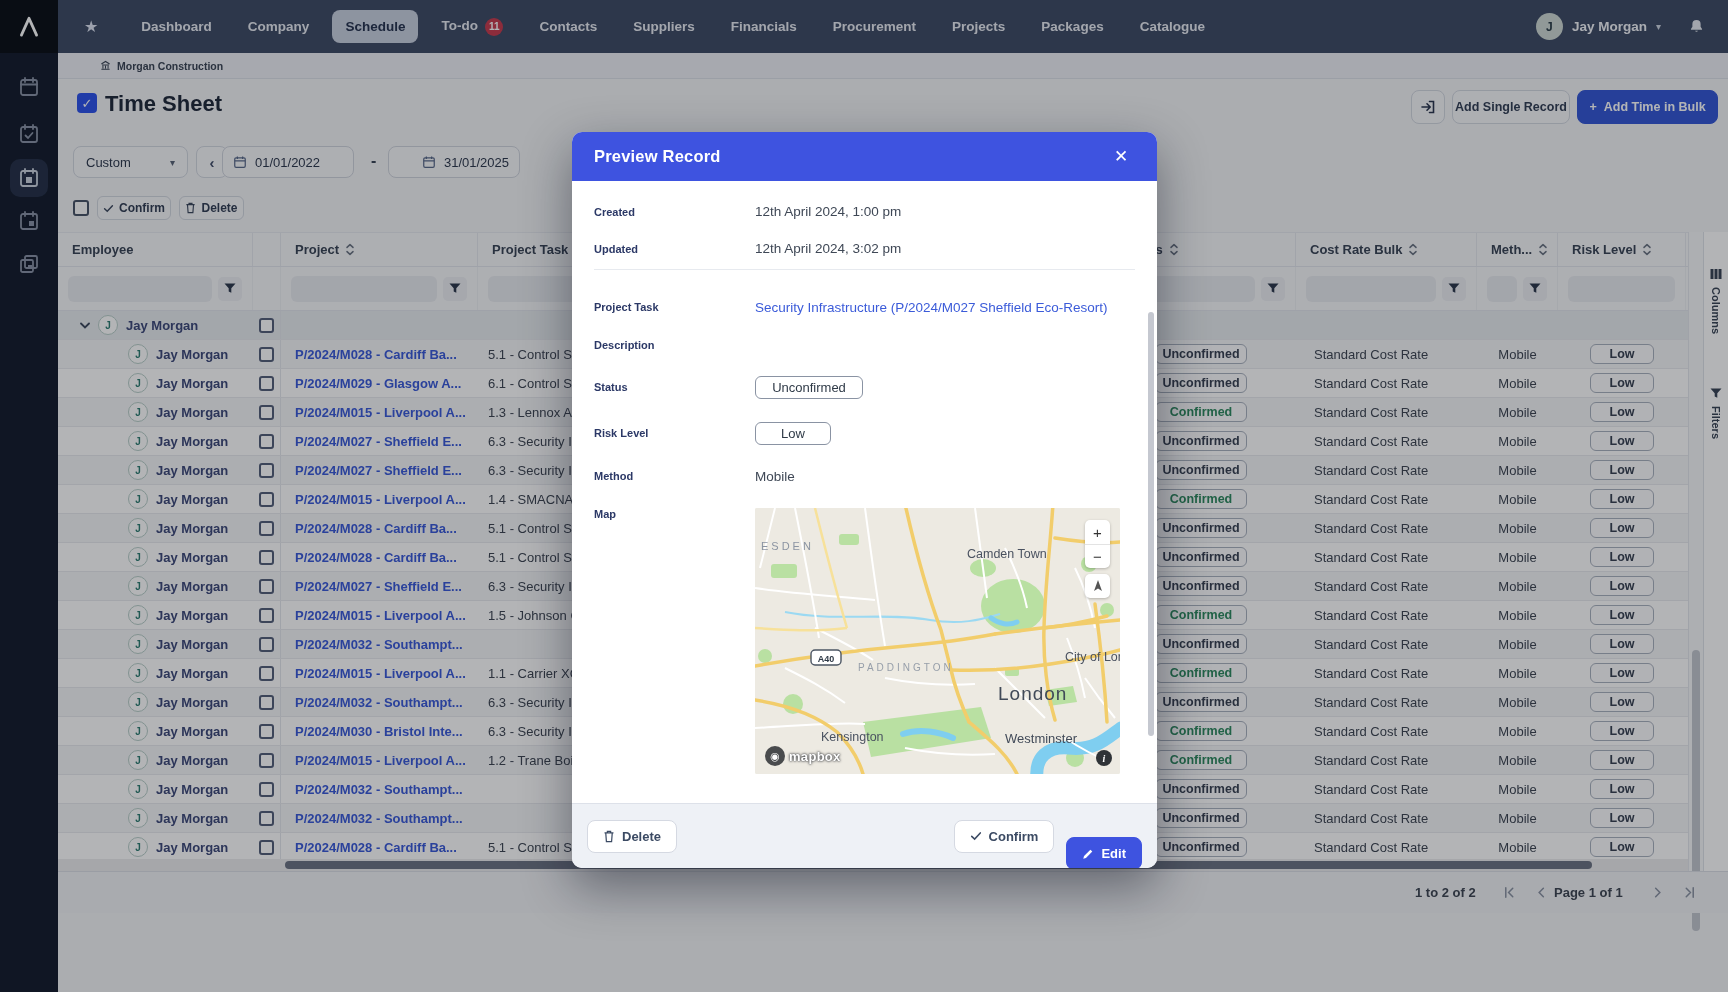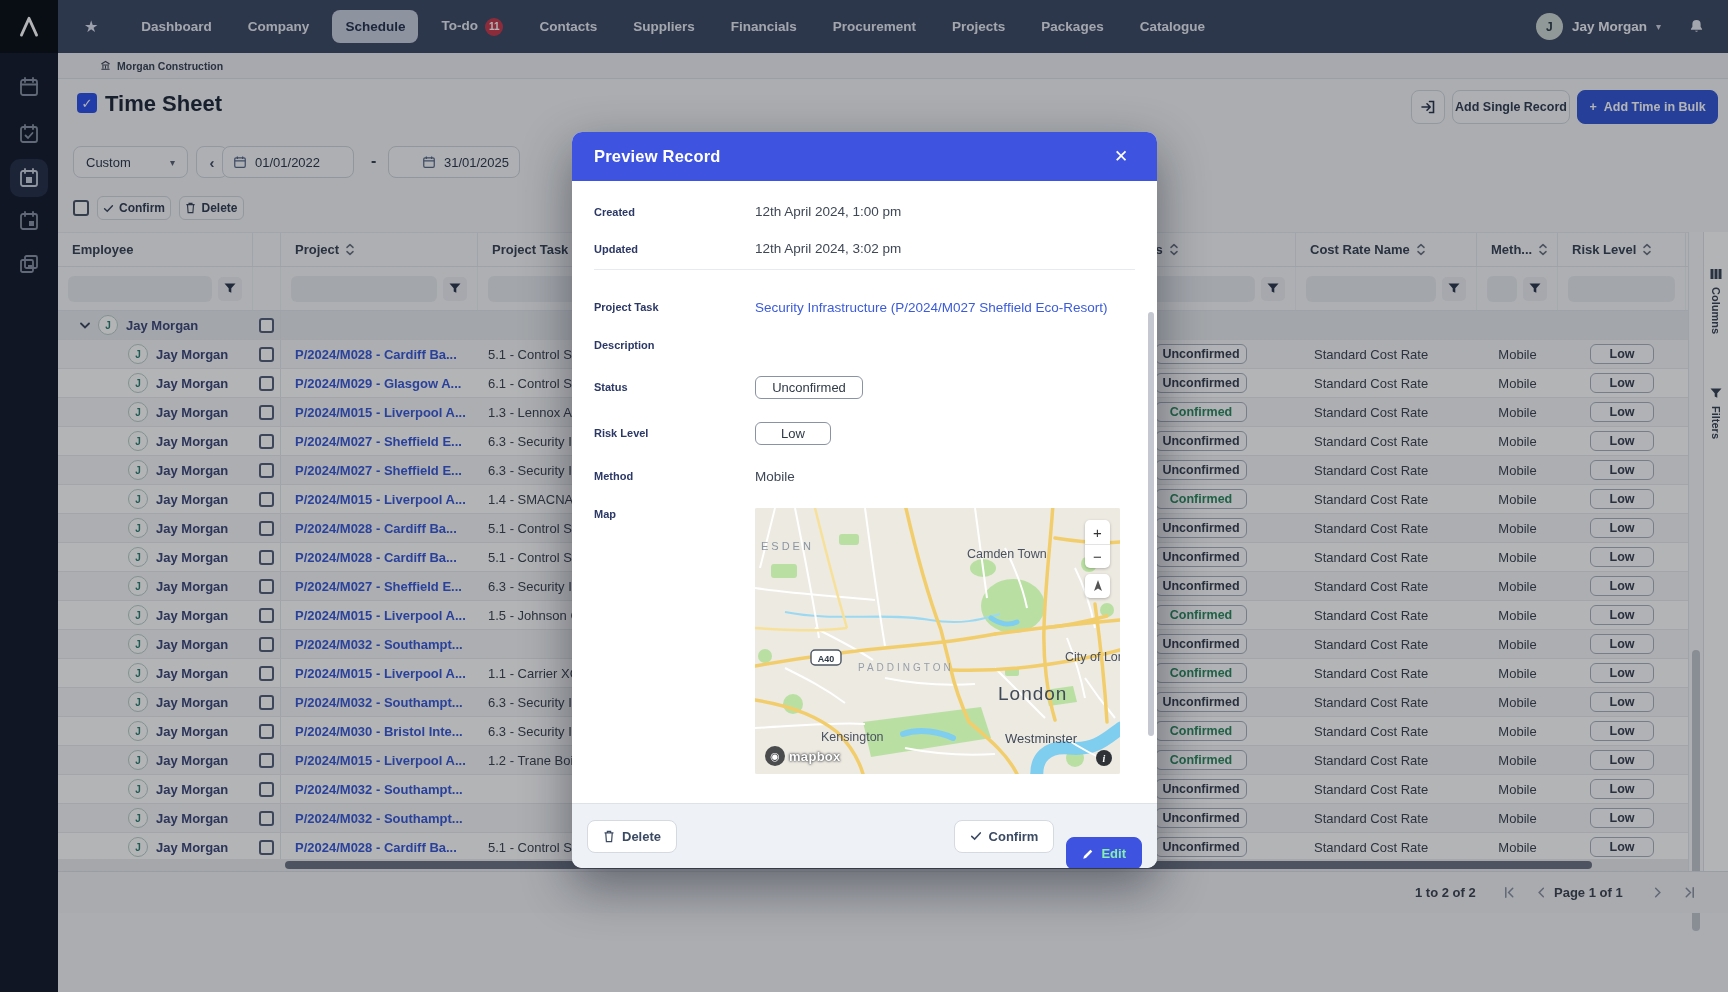--- a/index.html
+++ b/index.html
@@ -138,21 +138,21 @@
     font-size:11px; display:flex; align-items:center; justify-content:center; }
   #mapbox-logo .mb-text { color:#fff; font-size:13px; font-weight:700; letter-spacing:.3px;
     text-shadow:0 0 3px rgba(60,62,66,0.95), 0 0 2px rgba(60,62,66,0.95); }
   #map-info { position:absolute; right:8px; bottom:8px; width:16px; height:16px; border-radius:50%; background:#2f3337;
     color:#fff; font-size:10px; font-weight:700; display:flex; align-items:center; justify-content:center; font-family:"Liberation Serif",serif; font-style:italic; }
   #modal-scroll { position:absolute; right:3px; top:180px; width:6px; height:424px; background:#c5c8d0; border-radius:3px; z-index:2;}
   #modal-foot { position:absolute; left:0; right:0; bottom:0; height:65px; background:#eef1f6; border-top:1px solid #dde1e9;
     display:flex; align-items:center; padding:0 15px; gap:12px; }
   .fbtn { height:33px; border-radius:8px; border:1px solid #d5d9e2; background:#fff; color:#3b4a63; font-size:13px;
     font-weight:600; display:flex; align-items:center; justify-content:center; gap:7px; padding:0 15px; }
-  .fbtn.primary { background:#3e53e0; border-color:#3e53e0; color:#86efac;margin-top:35px; }
+  .fbtn.primary { background:#3e53e0; border-color:#3e53e0; color:#ffffff;margin-top:35px; }
   #foot-spacer { flex:1; }
   svg { display:block; }
 </style>
 </head>
 <body>
 
 <aside id="sidebar">
   <div id="logo">
     <svg width="26" height="26" viewBox="0 0 24 24">
         <path d="M5 19.5 L12 4 L19 19.5" stroke="#fff" stroke-width="2.6" fill="none" stroke-linecap="round" stroke-linejoin="round"></path>
@@ -336,21 +336,21 @@
         <div class="th">
           <span>Status</span>
           <span>
             <svg width="10" height="13" viewBox="0 0 10 13" fill="none" stroke="#6b7483" stroke-width="1.5" stroke-linecap="round" stroke-linejoin="round">
               <path d="M2 4.4 5 1.6 8 4.4"></path>
               <path d="M2 8.6 5 11.4 8 8.6"></path>
             </svg>
           </span>
         </div>
         <div class="th">
-          <span>Cost Rate Name</span>
+          <span>Cost Rate Bulk</span>
           <span>
             <svg width="10" height="13" viewBox="0 0 10 13" fill="none" stroke="#6b7483" stroke-width="1.5" stroke-linecap="round" stroke-linejoin="round">
               <path d="M2 4.4 5 1.6 8 4.4"></path>
               <path d="M2 8.6 5 11.4 8 8.6"></path>
             </svg>
           </span>
         </div>
         <div class="th">
           <span>Meth...</span>
           <span>

